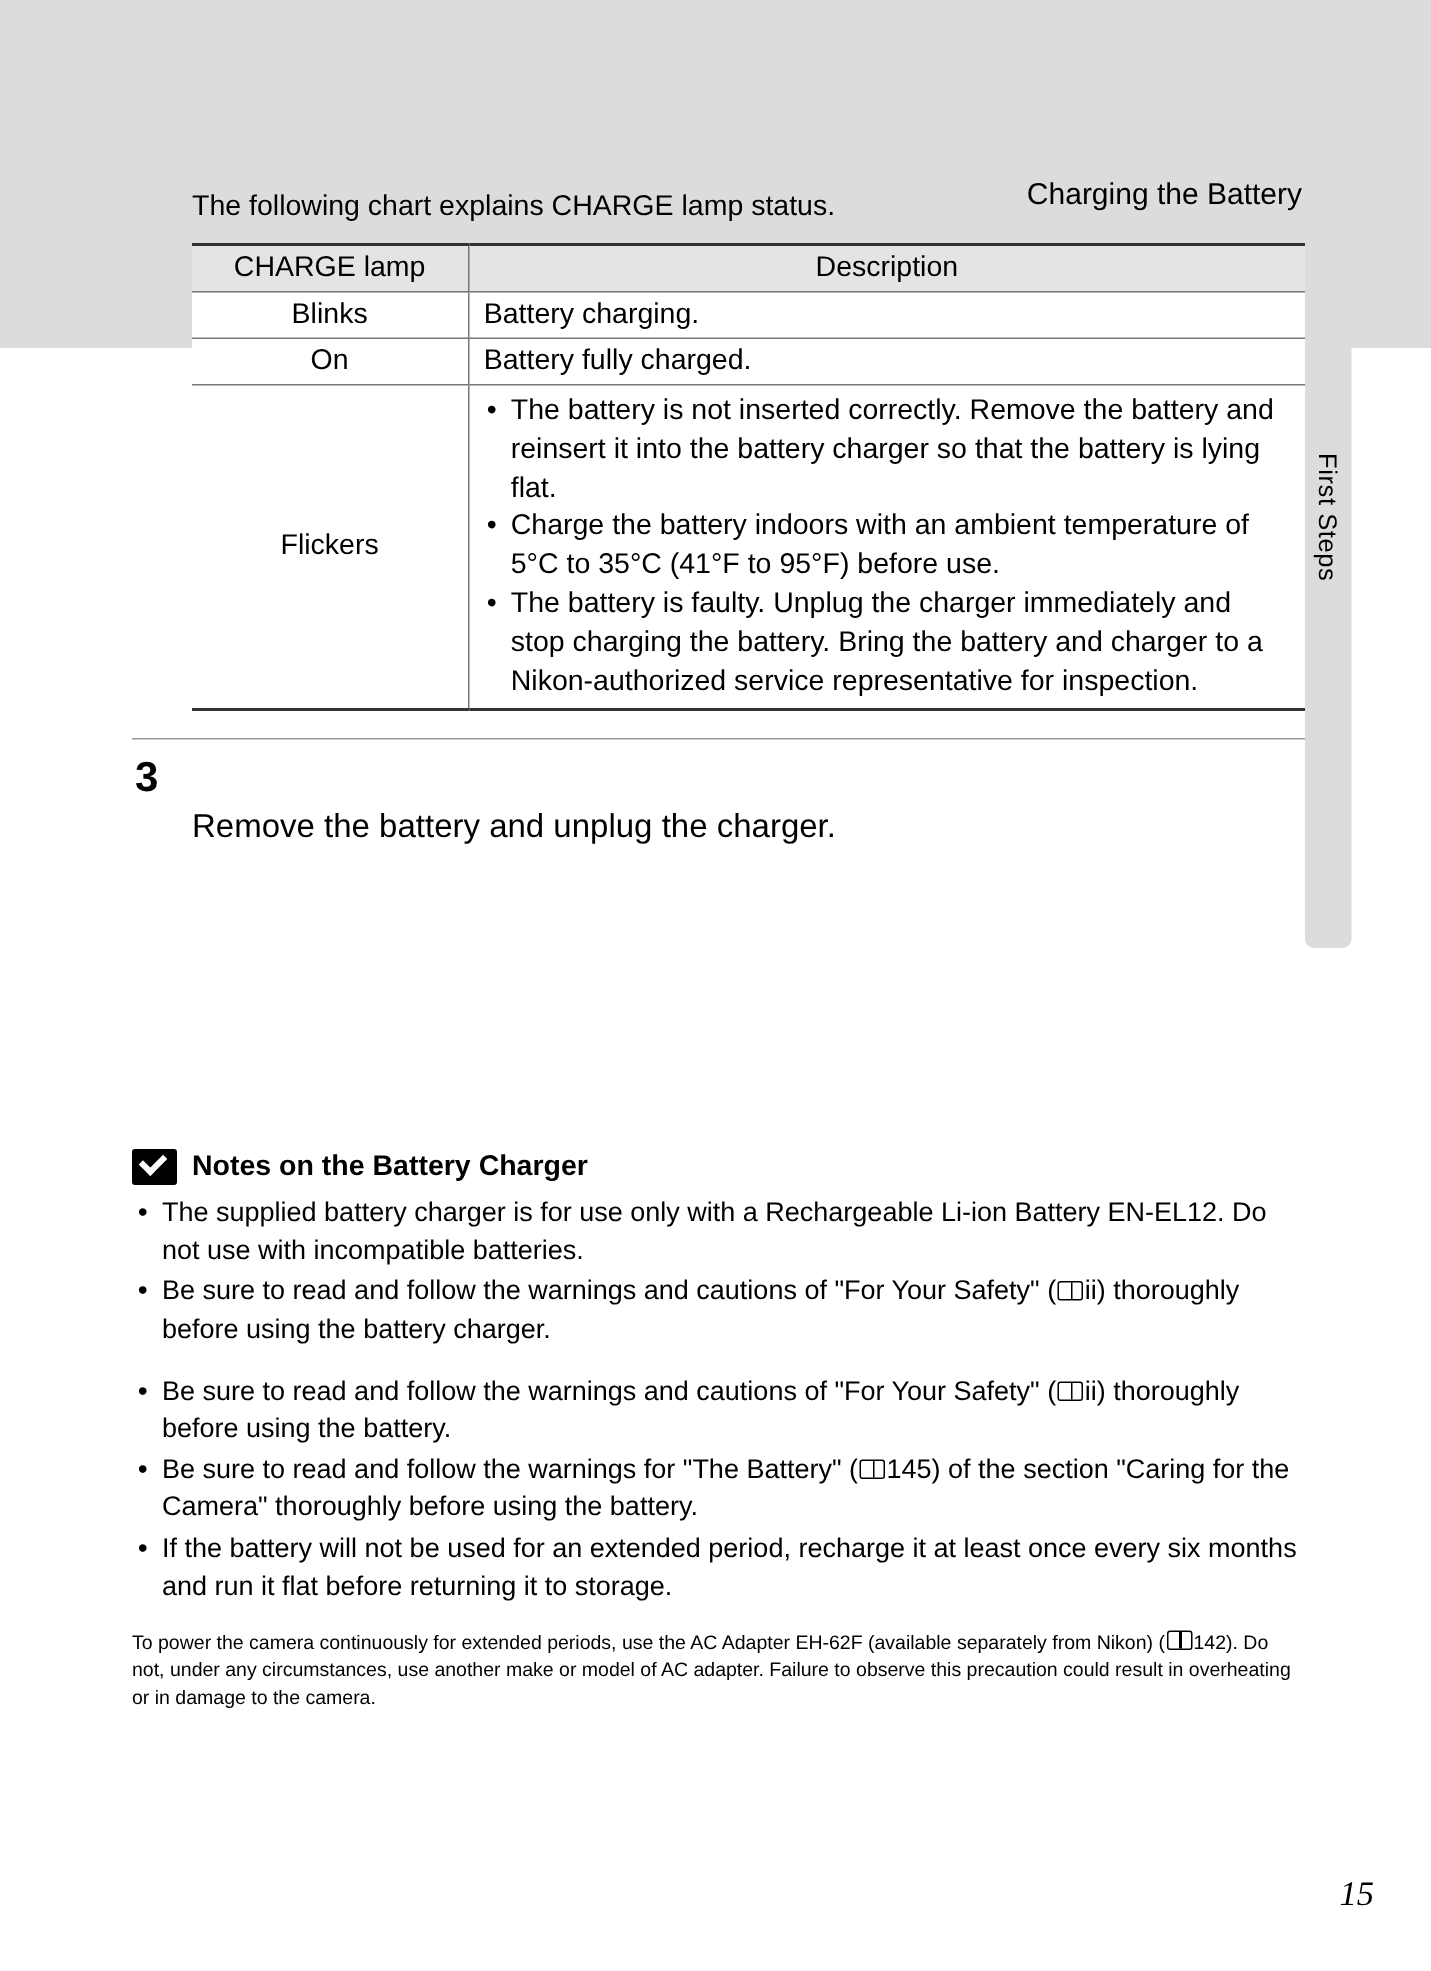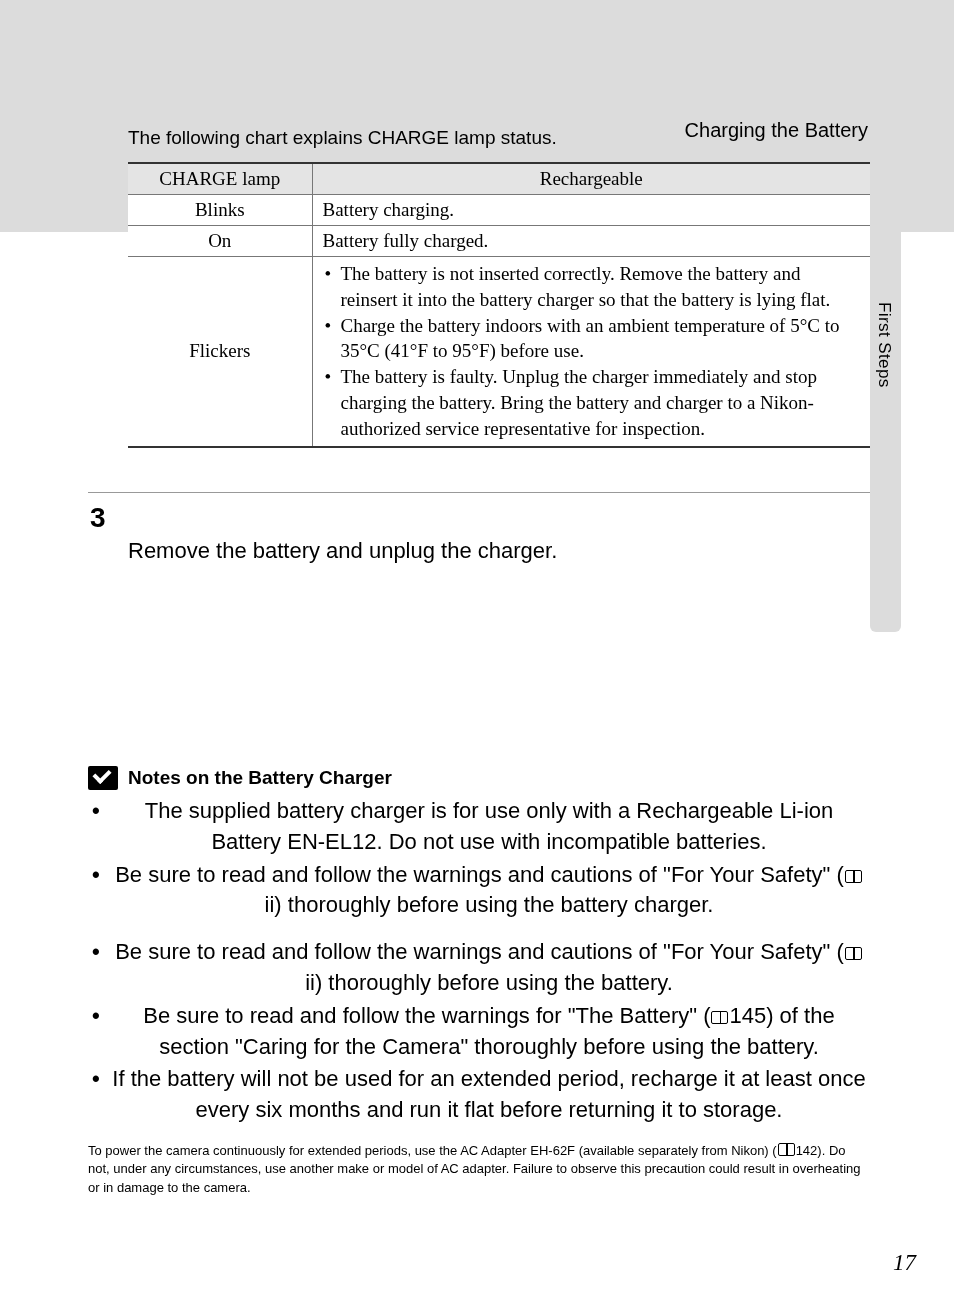--- a/index.html
+++ b/index.html
@@ -67,21 +67,20 @@
     width: 742px;
     border-collapse: collapse;
     background: #fff;
   }
   .tbl th, .tbl td {
     border: 1px solid #777;
     border-left: none;
     border-right: none;
     font-size: 19px;
     vertical-align: middle;
-    font-family: Liberation Serif, serif;
   }
   .tbl th {
     background: #e4e4e4;
     font-weight: 400;
     text-align: center;
     padding: 4px 6px;
   }
   .tbl td.lamp {
     text-align: center;
     width: 184px;
@@ -175,24 +174,23 @@
     border-right:5px solid #fff;
     transform: rotate(-32deg);
   }
   .note-list {
     list-style: none;
     margin: 6px 0 16px 0;
     padding-left: 20px;
   }
   .note-list li {
     position: relative;
-    font-size: 22px;
+    font-size: 18px;
     line-height: 1.4;
     margin-bottom: 2px;
-    text-align: center;
   }
   .note-list li::before { content:"•"; position:absolute; left:-16px; font-weight:700; }
   .note-para { font-size: 13px; line-height: 1.42; margin-top: 4px; }
   .book-icon {
     display: inline-block;
     width: 17px; height: 13px;
     border: 1.4px solid #000;
     border-radius: 2px;
     position: relative;
     vertical-align: -1px;
@@ -221,21 +219,21 @@
   <div class="side-tab"></div>
   <div class="side-label">First Steps</div>
 
   <div class="section-title">Charging the Battery</div>
   <div class="intro">The following chart explains CHARGE lamp status.</div>
 
   <table class="tbl">
     <tbody>
         <tr>
       <th class="lamp-h">CHARGE lamp</th>
-      <th>Rechargeable</th>
+      <th>Description</th>
     </tr>
     <tr>
       <td class="lamp">Blinks</td>
       <td class="desc">Battery charging.</td>
     </tr>
     <tr>
       <td class="lamp">On</td>
       <td class="desc">Battery fully charged.</td>
     </tr>
     <tr>
@@ -269,14 +267,14 @@
     <ul class="note-list">
       <li><span>Be sure to read and follow the warnings and cautions of "For Your Safety" (</span><span class="book-icon"></span><span>ii</span><span>) thoroughly before using the battery.</span></li>
       <li><span>Be sure to read and follow the warnings for "The Battery" (</span><span class="book-icon"></span><span>145</span><span>) of the section "Caring for the Camera" thoroughly before using the battery.</span></li>
       <li><span>If the battery will not be used for an extended period, recharge it at least once every six months and run it flat before returning it to storage.</span></li>
     </ul>
 
     <p class="note-para"><span>To power the camera continuously for extended periods, use the AC Adapter EH-62F (available separately from Nikon) (</span><span class="book-icon"></span><span>142</span><span>). Do not, under any circumstances, use another make or model of AC adapter. Failure to observe this precaution could result in overheating or in damage to the camera.</span></p>
 
   </div>
 
-  <div class="page-num">17</div>
+  <div class="page-num">15</div>
 </div>
 
 </body></html>

